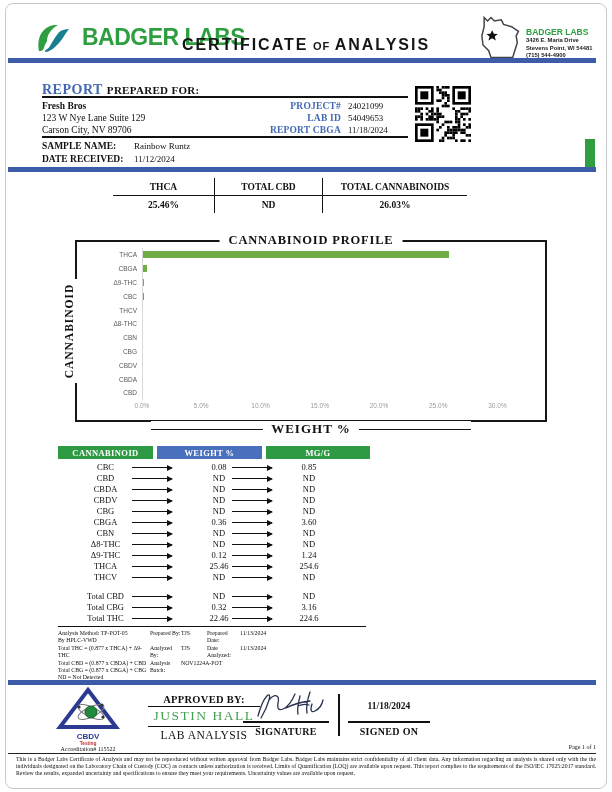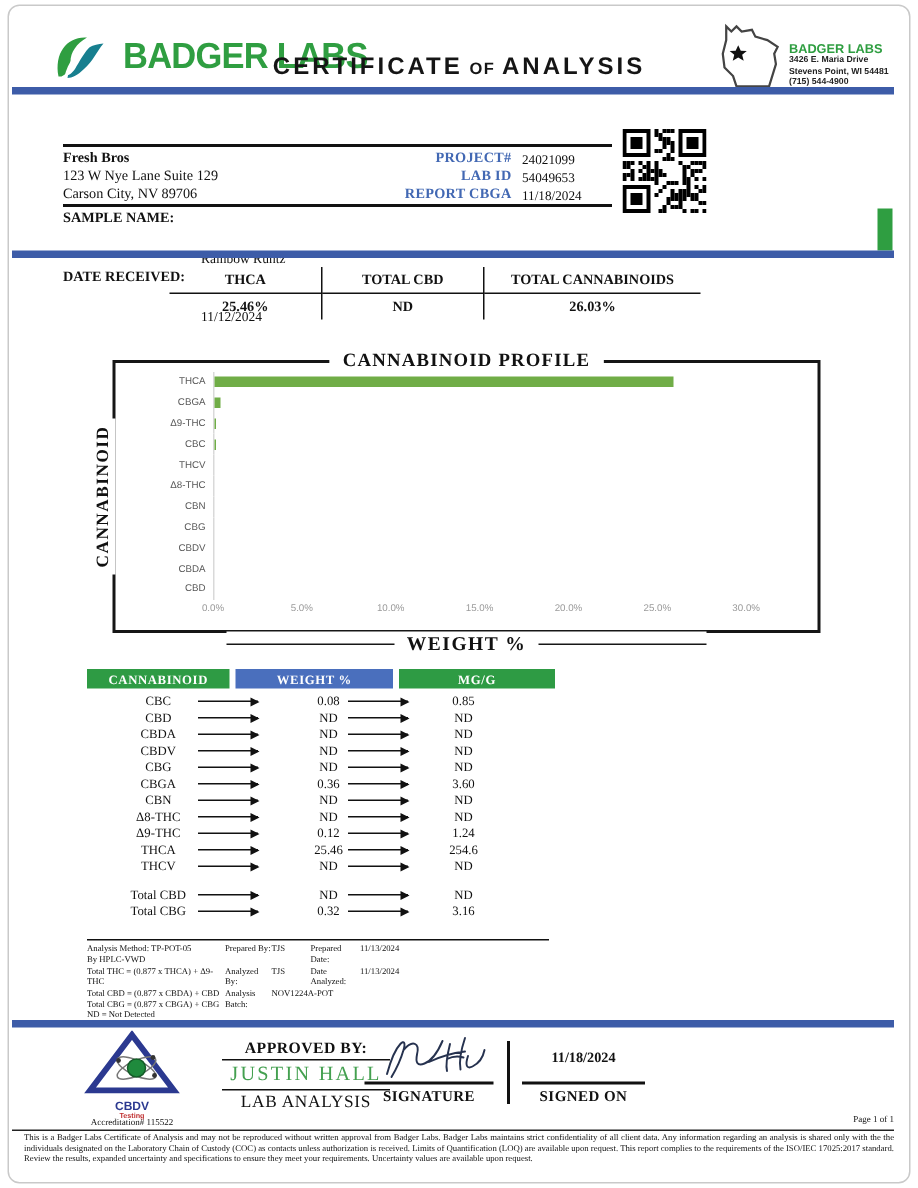--- a/index.html
+++ b/index.html
@@ -30,21 +30,21 @@
   .client{position:absolute;left:42px;top:100px;font-size:9.5px;line-height:12px;}
   .client .cname{font-weight:bold;}
   .meta{position:absolute;left:226px;top:100px;width:182px;font-size:9.5px;}
   .meta-row{display:flex;line-height:12px;}
   .meta-row .ml{flex:1;text-align:right;color:#4268b3;font-weight:bold;letter-spacing:.2px;}
   .meta-row .mv{width:60px;padding-left:7px;font-size:8.8px;}
   .qr{position:absolute;left:415px;top:86px;}
   .sample{position:absolute;left:42px;top:140px;font-size:9.5px;}
   .sample-row{display:flex;line-height:13px;}
   .sample-row .sl{width:92px;font-weight:bold;font-family:Liberation Serif, serif;}
-  .sample-row .sv{font-size:9px;margin-top:26px;}
+  .sample-row .sv{font-size:9px;}
   .green-accent{position:absolute;left:585px;top:139px;width:10px;height:28px;background:#2f9e41;}
 
   
   .summary{position:absolute;left:113px;top:178px;width:354px;display:grid;
            grid-template-columns:102px 108px 144px;font-weight:bold;font-size:9.5px;}
   .summary .cell{height:17px;display:flex;align-items:center;justify-content:center;}
   .summary .h{border-bottom:1.8px solid #111;}
   .summary .d1,.summary .d2{border-right:1.8px solid #111;}
 
   
@@ -140,20 +140,24 @@
     <div class="lab-text">
       <div class="lab-name">BADGER LABS</div>
       <div class="lab-addr">3426 E. Maria Drive</div>
       <div class="lab-addr">Stevens Point, WI 54481</div>
       <div class="lab-addr">(715) 544-4900</div>
     </div>
   </div>
 
   <div class="bluebar" id="bar1"></div>
 
+  <div class="rep-heading">
+    <span class="rep">REPORT</span>
+    <span class="for">PREPARED FOR:</span>
+  </div>
   <div class="hline" style="left:42px;top:96px;width:366px;height:2px;"></div>
 
   <div class="client">
     <div class="cname">Fresh Bros</div>
     <div>123 W Nye Lane Suite 129</div>
     <div>Carson City, NV 89706</div>
   </div>
 
   <div class="meta">
     <div class="meta-row">
@@ -506,20 +510,27 @@
           <div class="arr a2"></div>
           <span class="v2">ND</span>
         </div>
         <div class="rrow">
           <span class="nm">Total CBG</span>
           <div class="arr a1"></div>
           <span class="v1">0.32</span>
           <div class="arr a2"></div>
           <span class="v2">3.16</span>
         </div>
+        <div class="rrow">
+          <span class="nm">Total THC</span>
+          <div class="arr a1"></div>
+          <span class="v1">22.46</span>
+          <div class="arr a2"></div>
+          <span class="v2">224.6</span>
+        </div>
       </div>
   </div>
 
   <div class="notes">
     <div class="notes-left" id="notes-left">
         <div>Analysis Method: TP-POT-05</div>
         <div>By HPLC-VWD</div>
         <div>Total THC = (0.877 x THCA) + Δ9-THC</div>
         <div>Total CBD = (0.877 x CBDA) + CBD</div>
         <div>Total CBG = (0.877 x CBGA) + CBG</div>

